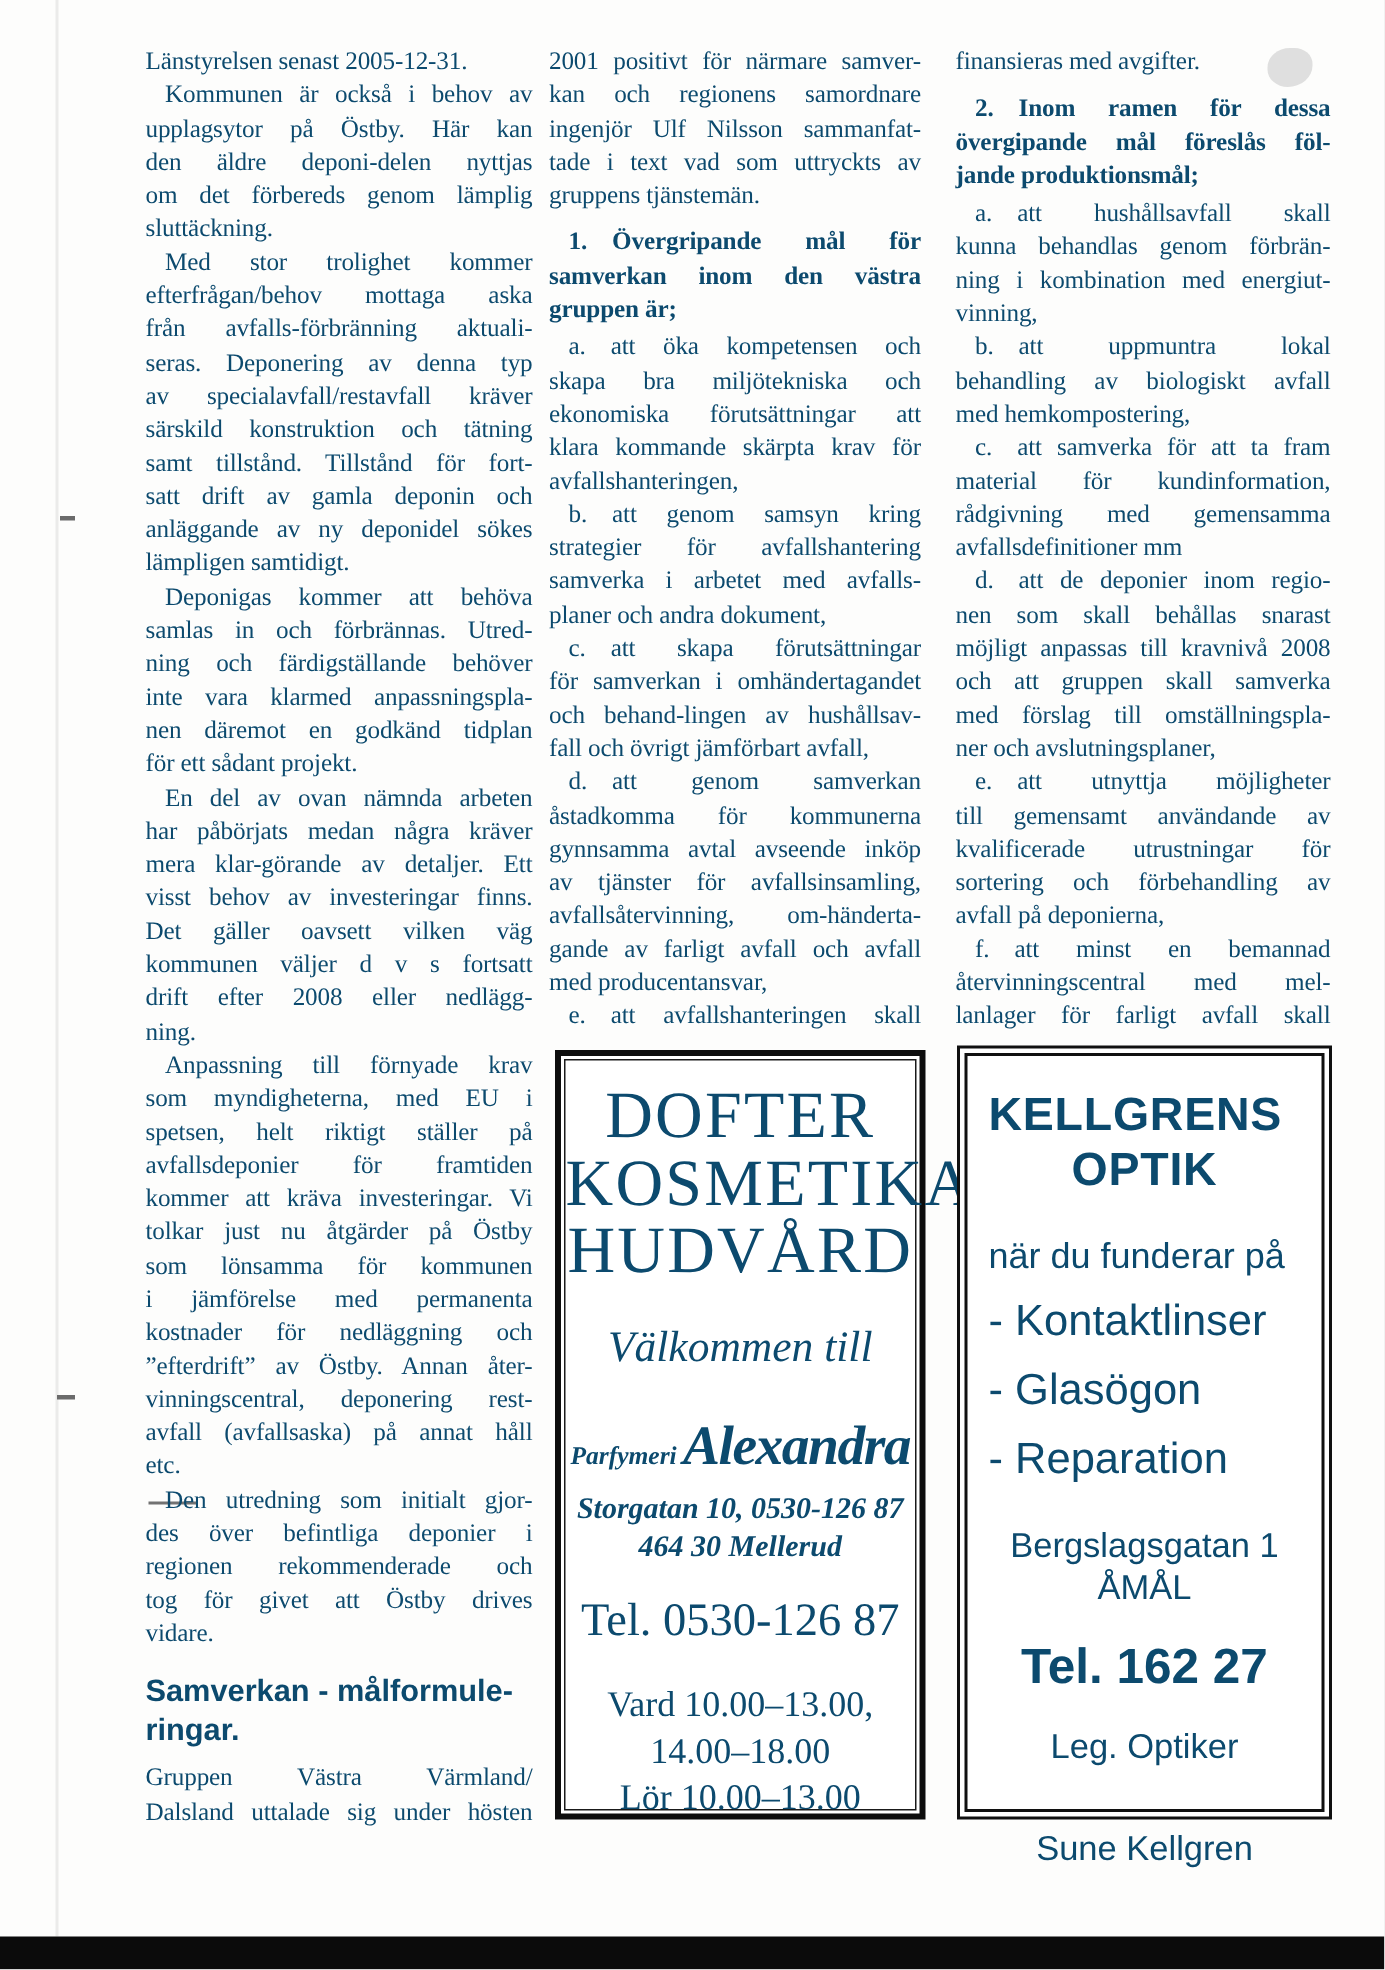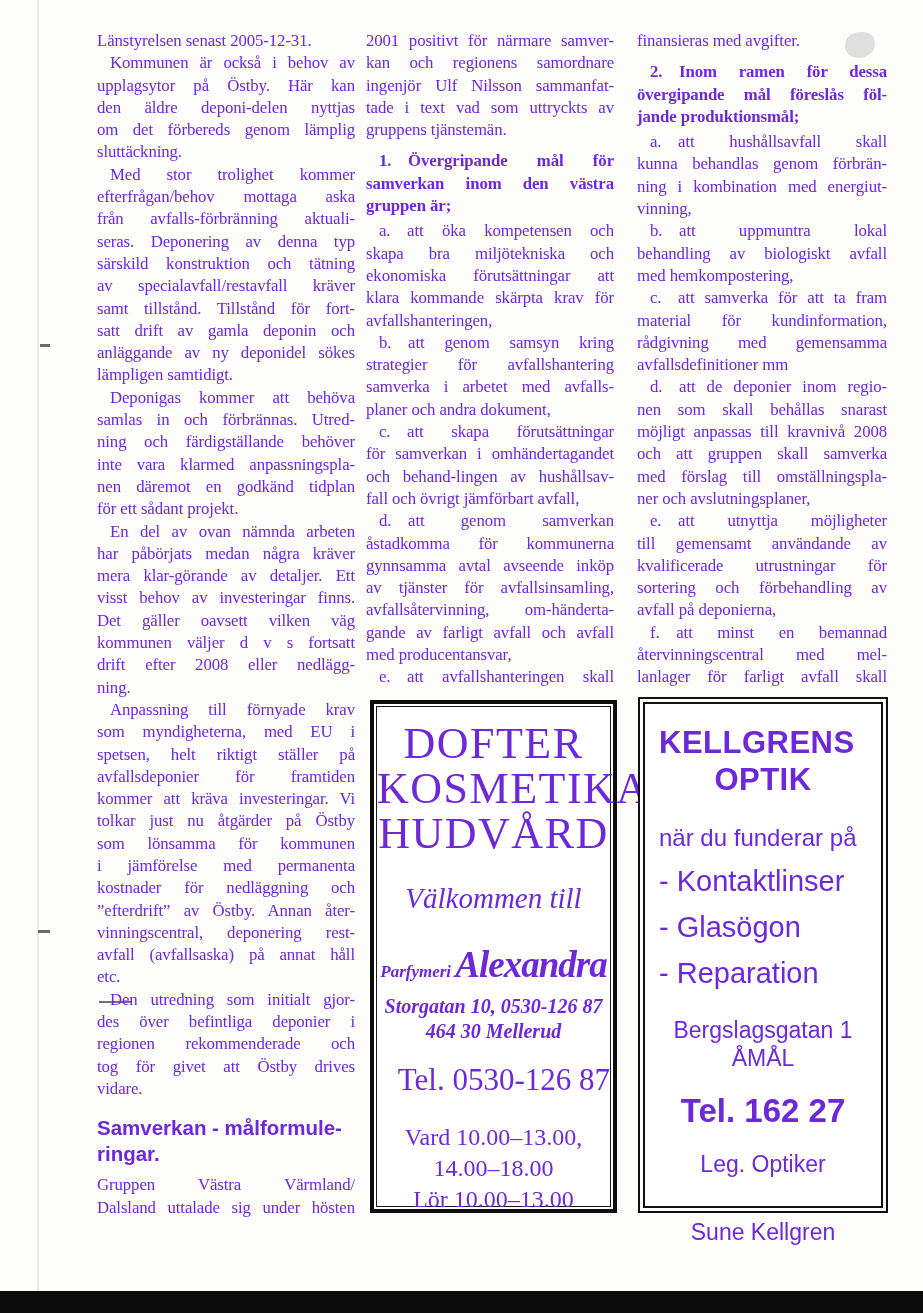--- a/index.html
+++ b/index.html
@@ -42,21 +42,21 @@
   #ad-optik{left:638px;top:697px;width:250px;height:516px;border:2px solid #101010;box-sizing:border-box;}
   #ad-optik .inner{position:absolute;inset:3px;border:2px solid #101010;padding:20px 14px 0;text-align:left;box-sizing:border-box;font-family:"Liberation Sans","DejaVu Sans",sans-serif;}
   
   .ad-title{font-size:44px;line-height:45px;letter-spacing:1.5px;}
   .ad-welcome{font-style:italic;font-size:29px;margin-top:26px;}
   .ad-brand{margin-top:30px;line-height:40px;}
   .brand-prefix{font-style:italic;font-weight:bold;font-size:17px;}
   .brand-name{font-style:italic;font-weight:bold;font-size:37px;letter-spacing:-1px;}
   .ad-script{font-style:italic;font-weight:bold;font-size:20px;line-height:25px;margin-top:2px;}
   .ad-script2{font-style:italic;font-weight:bold;font-size:20px;line-height:25px;}
-  .ad-tel{font-size:31px;margin-top:18px;text-align:right;}
+  .ad-tel{font-size:31px;margin-top:18px;}
   .ad-hours{font-size:24px;line-height:31px;margin-top:24px;}
   .ad-hours2{font-size:24px;line-height:31px;}
   
   .ado-title{font-weight:bold;font-size:31px;line-height:37px;text-align:left;letter-spacing:0.5px;}
   .ado-title2{font-weight:bold;font-size:31px;line-height:37px;text-align:center;letter-spacing:0.5px;}
   .ado-tagline{font-size:24px;margin-top:26px;}
   .ado-bullet{font-size:29px;margin-top:13px;}
   .ado-addr{font-size:23px;line-height:28px;margin-top:26px;text-align:center;}
   .ado-addr2{font-size:23px;line-height:28px;text-align:center;}
   .ado-tel{font-weight:bold;font-size:33px;text-align:center;margin-top:20px;}
@@ -66,21 +66,21 @@
   .bottom-bar{position:absolute;left:0;right:0;top:1291px;height:22px;}
   .fold-line{position:absolute;left:37px;top:0;width:2px;height:1291px;background:rgba(0,0,0,0.07);}
   .dash-1{position:absolute;left:40px;top:344px;width:10px;height:3px;background:#6b6b6b;}
   .dash-2{position:absolute;left:38px;top:930px;width:12px;height:3px;background:#6b6b6b;}
   .underline-mark{position:absolute;left:99px;top:1001px;width:33px;height:2px;background:rgba(0,0,0,0.55);}
   .smudge{position:absolute;left:845px;top:32px;width:30px;height:26px;background:#9a9a9a;opacity:0.3;border-radius:50% 40% 55% 45%;}
 </style>
 </head>
 <body>
 
-<div class="page" style="background: rgb(253, 253, 252); color: #6d28d9;">
+<div class="page" style="background: rgb(253, 253, 252); color: #0c4a6e;">
 
   <div class="fold-line"></div>
   <div class="dash-1"></div>
   <div class="dash-2"></div>
   <div class="underline-mark"></div>
   <div class="smudge"></div>
 
   <div class="col" id="col-1">
       <div class="block para">
         <div class="line last">Länstyrelsen senast 2005-12-31.</div>
@@ -90,22 +90,22 @@
         <div class="line">upplagsytor på Östby. Här kan</div>
         <div class="line">den äldre deponi-delen nyttjas</div>
         <div class="line">om det förbereds genom lämplig</div>
         <div class="line last">sluttäckning.</div>
       </div>
       <div class="block para indent">
         <div class="line">Med stor trolighet kommer</div>
         <div class="line">efterfrågan/behov mottaga aska</div>
         <div class="line">från avfalls-förbränning aktuali-</div>
         <div class="line">seras. Deponering av denna typ</div>
+        <div class="line">av specialavfall/restavfall kräver</div>
         <div class="line">särskild konstruktion och tätning</div>
-        <div class="line">av specialavfall/restavfall kräver</div>
         <div class="line">samt tillstånd. Tillstånd för fort-</div>
         <div class="line">satt drift av gamla deponin och</div>
         <div class="line">anläggande av ny deponidel sökes</div>
         <div class="line last">lämpligen samtidigt.</div>
       </div>
       <div class="block para indent">
         <div class="line">Deponigas kommer att behöva</div>
         <div class="line">samlas in och förbrännas. Utred-</div>
         <div class="line">ning och färdigställande behöver</div>
         <div class="line">inte vara klarmed anpassningspla-</div>

